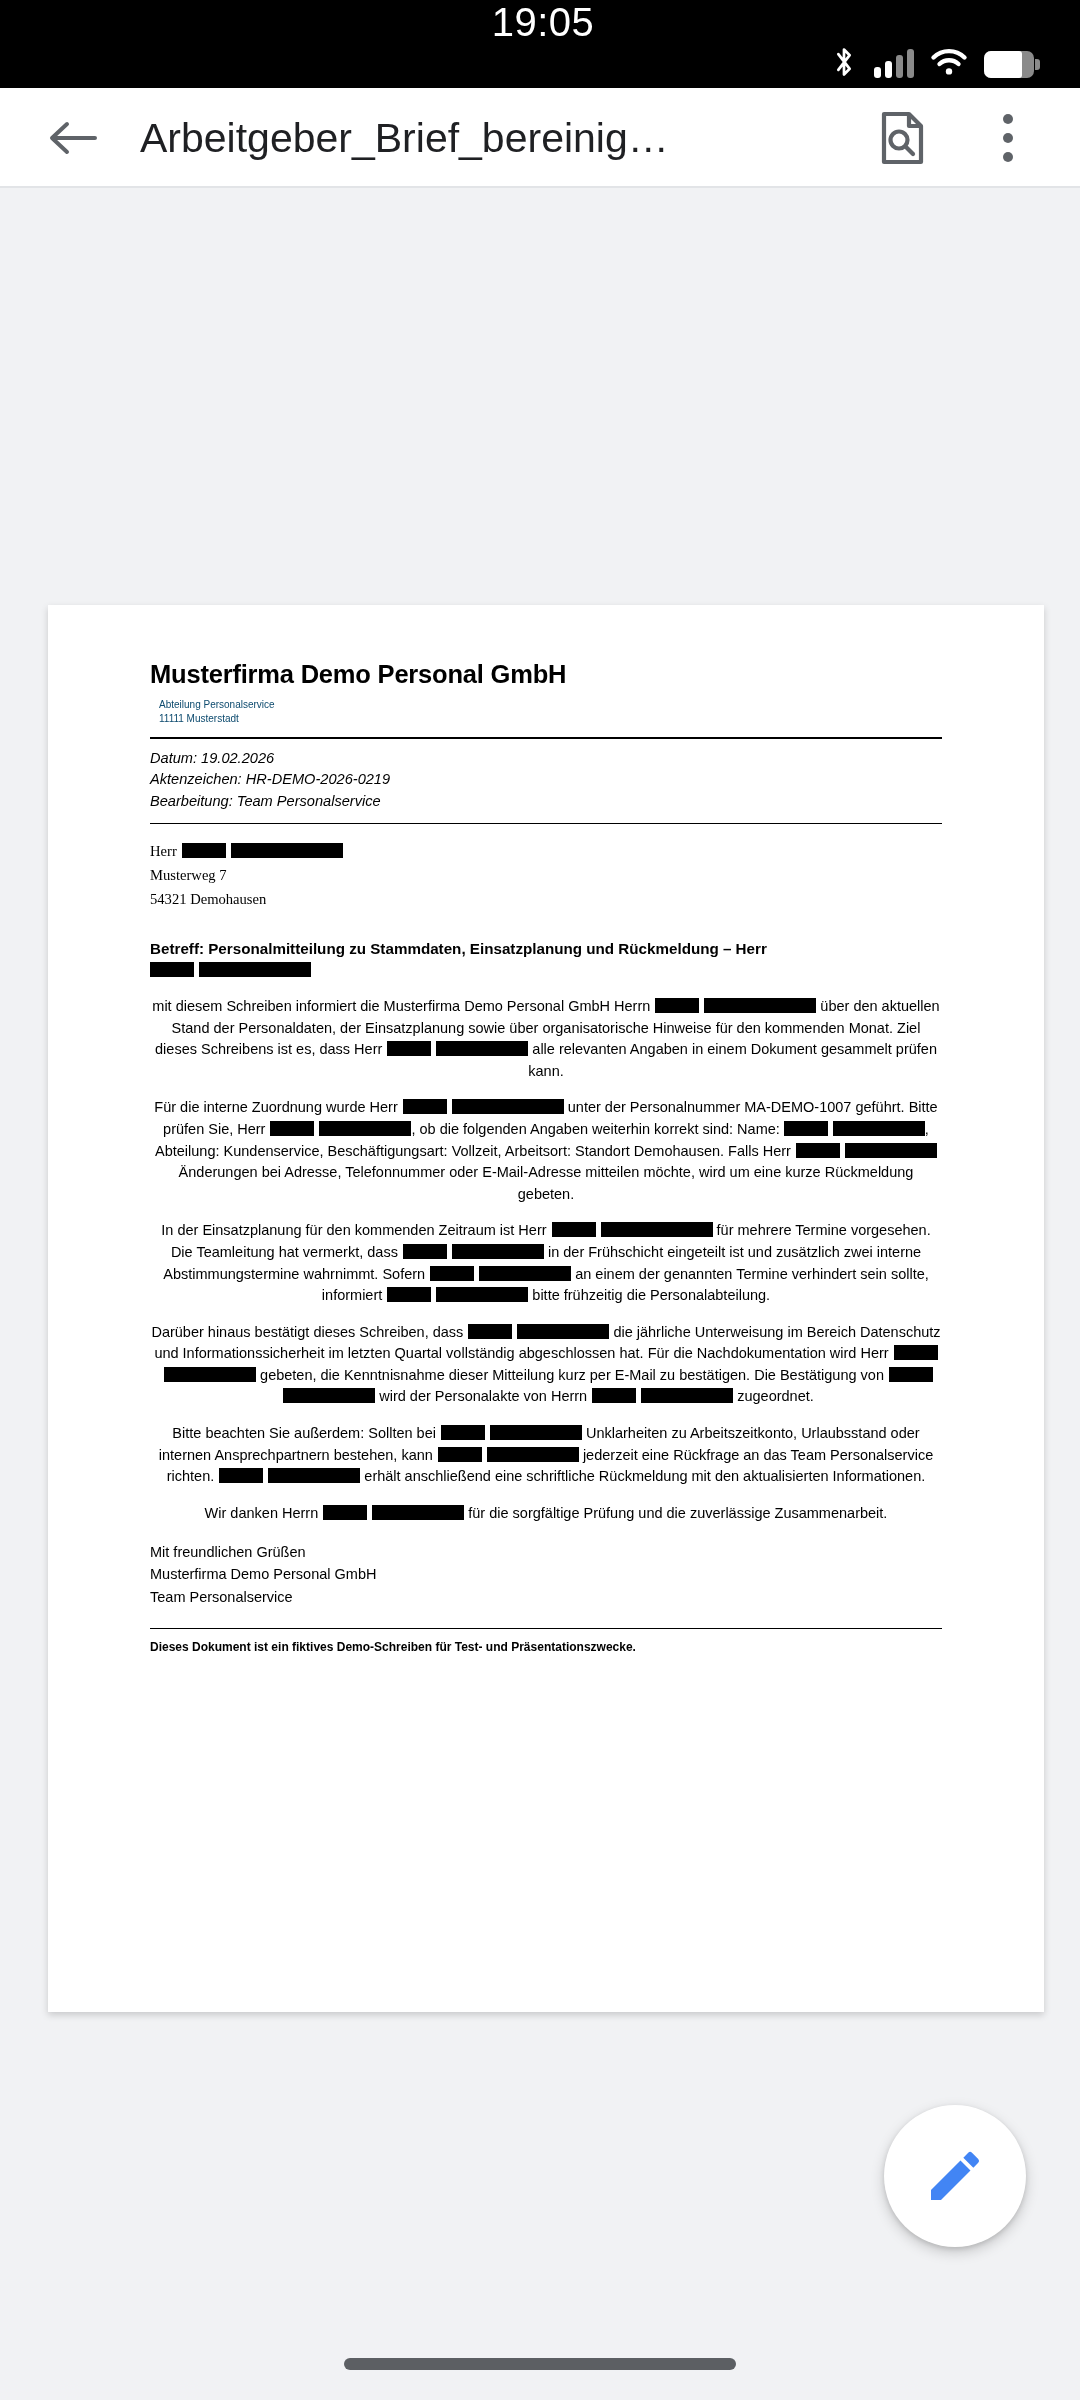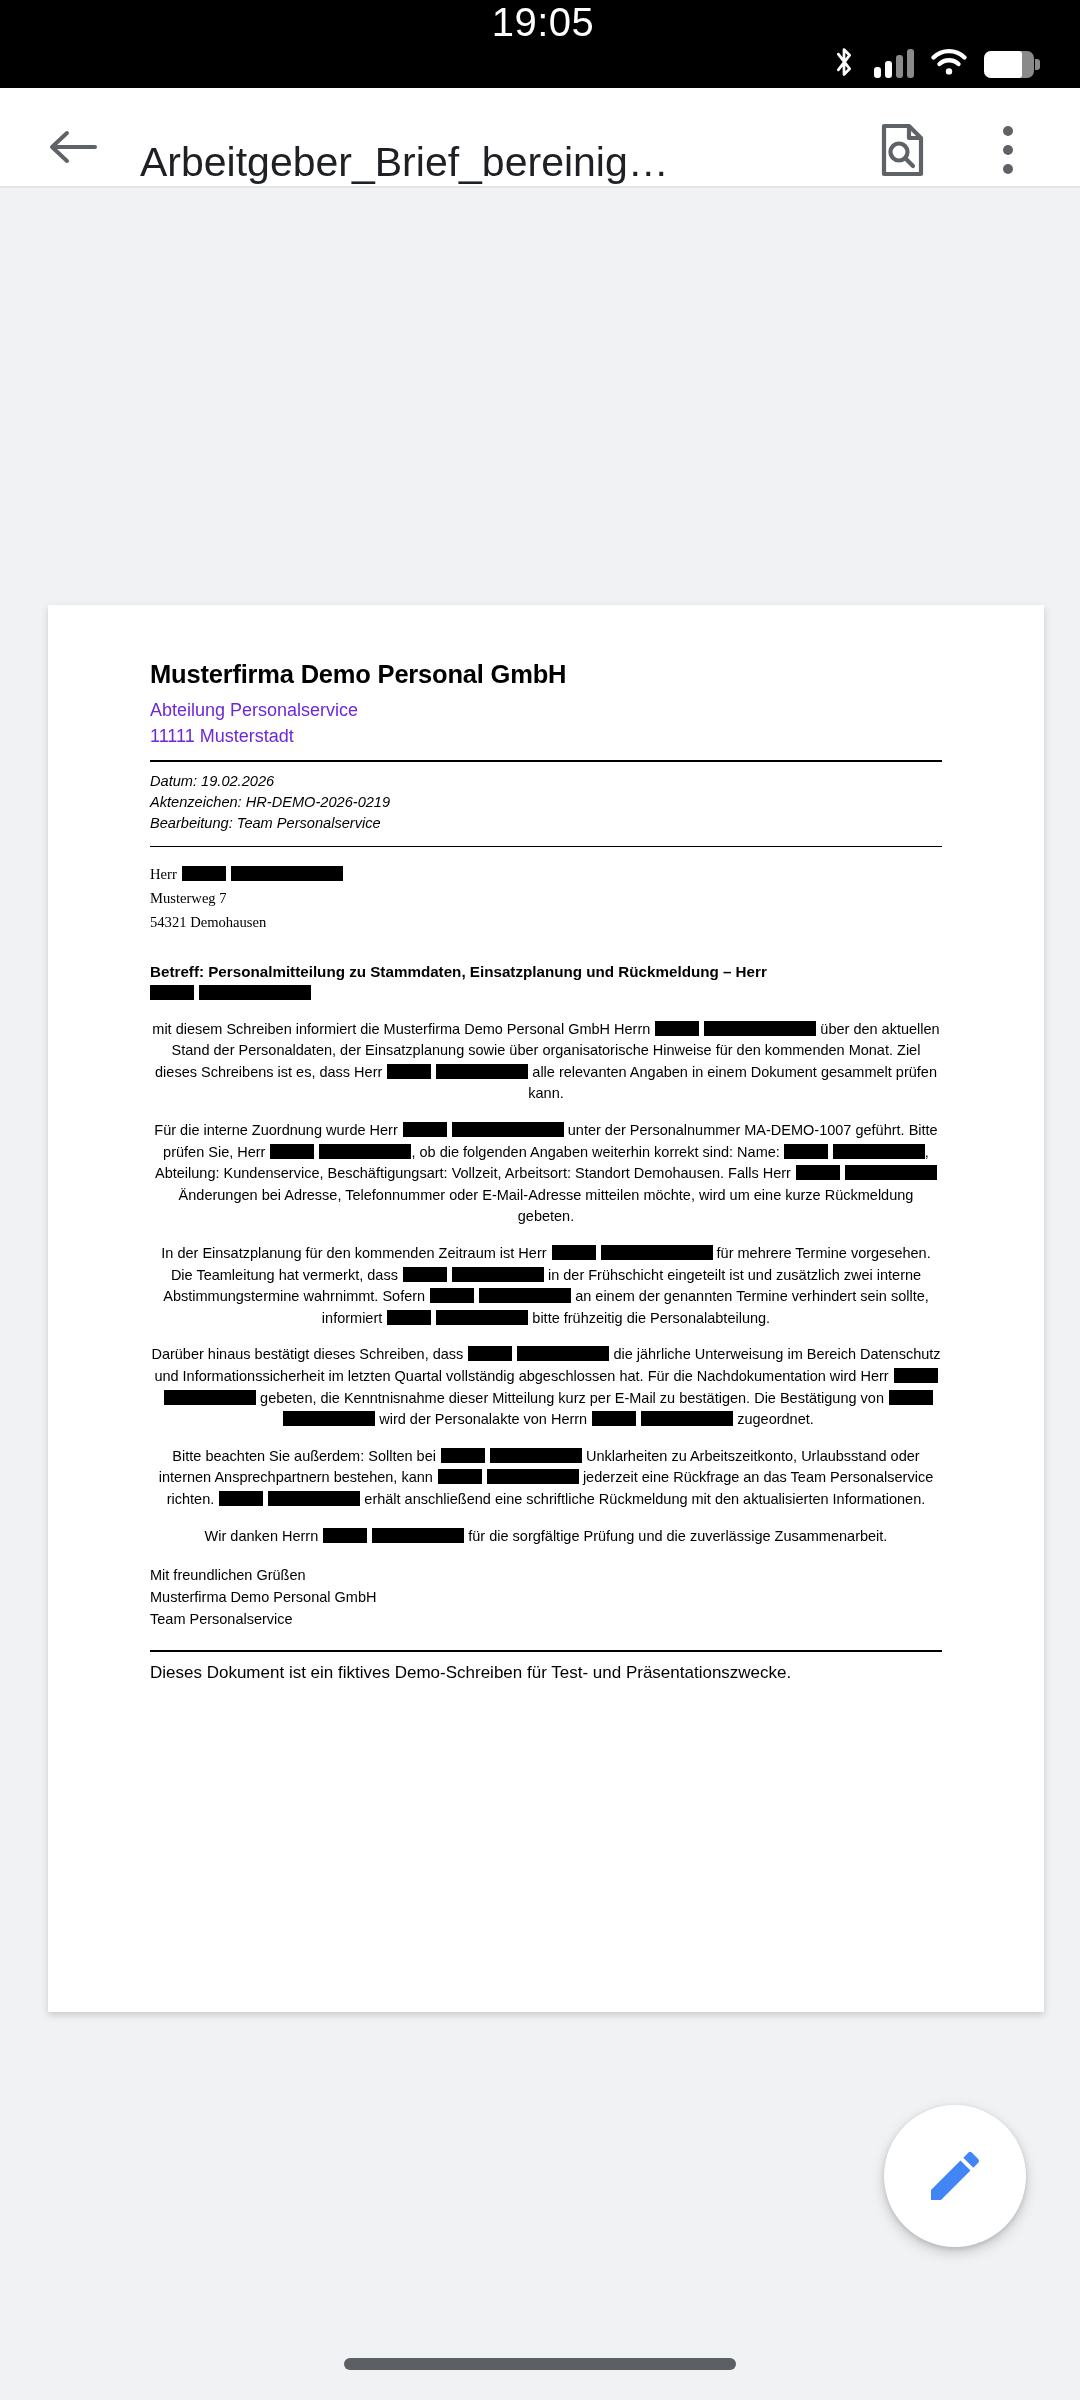--- a/index.html
+++ b/index.html
@@ -41,21 +41,21 @@
     border-radius:7px 3px 3px 7px; background:#fff;
   }
   .batt .nub{
     position:absolute; right:-6px; top:8px; width:5px; height:11px;
     border-radius:0 3px 3px 0; background:#8a8a8a;
   }
 
   
   .toolbar{
     position:absolute; top:88px; left:0; width:1080px; height:98px;
-    background:#fff; display:flex; align-items:flex-end; padding:2px 36px 0 34px;
+    background:#fff; display:flex; align-items:center; padding:2px 36px 0 34px;
   }
   .tb-back{ width:78px; height:78px; display:flex; align-items:center; justify-content:center; }
   .tb-title{
     margin-left:28px; font-size:41px; color:#1f2023; font-weight:400;
     white-space:nowrap; overflow:hidden;
   }
   .tb-actions{ margin-left:auto; display:flex; align-items:center; gap:34px; }
   .tb-btn{ width:72px; height:72px; display:flex; align-items:center; justify-content:center; }
   .kebab{ display:flex; flex-direction:column; gap:9px; align-items:center; }
   .kebab span{ width:10px; height:10px; border-radius:50%; background:#5f6368; display:block; }
@@ -73,42 +73,42 @@
     position:absolute; left:48px; top:417px; width:996px; height:1407px;
     background:#fff;
     box-shadow:0 3px 7px rgba(0,0,0,.17);
   }
   .page-inner{ padding:55px 102px 0 102px; }
 
   .letterhead-name{
     font-size:25.5px; font-weight:bold; color:#000; letter-spacing:-.2px;
     margin-bottom:9px;
   }
-  .lh-line{ font-size:18px; color:#6d28d9; line-height:1.42; }
+  .lh-line{ font-size:10px; color:#0c4a6e; line-height:1.42;margin-left:9px; }
 
   .rule{ height:1.6px; background:#000; margin:11px 0 9px 0; }
   .rule.thin{ height:1.2px; }
 
   .meta-line{ font-size:14.6px; color:#000; line-height:1.46;font-style:italic; }
   .addr-block{ margin-top:16px; }
   .addr-line{ font-size:14.6px; color:#000; line-height:1.64;font-family:Liberation Serif, serif; }
 
   .betreff{
     margin-top:26px; font-size:15.2px; font-weight:bold; color:#000;
     line-height:1.42;
   }
   .salut{ margin-top:17px; font-size:14.6px; color:#000; }
 
   p.body{
     margin-top:15px; font-size:14.5px; color:#000; line-height:1.49;
     text-align:center;
   }
   .sign{ margin-top:17px; font-size:14.5px; color:#000; line-height:1.52; }
 
-  .footnote{ font-size:17px; color:#000; }
+  .footnote{ font-size:12px; color:#000;font-weight:bold; }
   .foot-rule{ height:1.3px; background:#000; margin:20px 0 11px 0; }
 
   
   .rd{
     display:inline-block; background:#000; height:15px;
     vertical-align:-2px; border-radius:0;
   }
   .rd.w1{ width:44px; }
   .rd.w2{ width:112px; }
   .rd.w3{ width:92px; }

